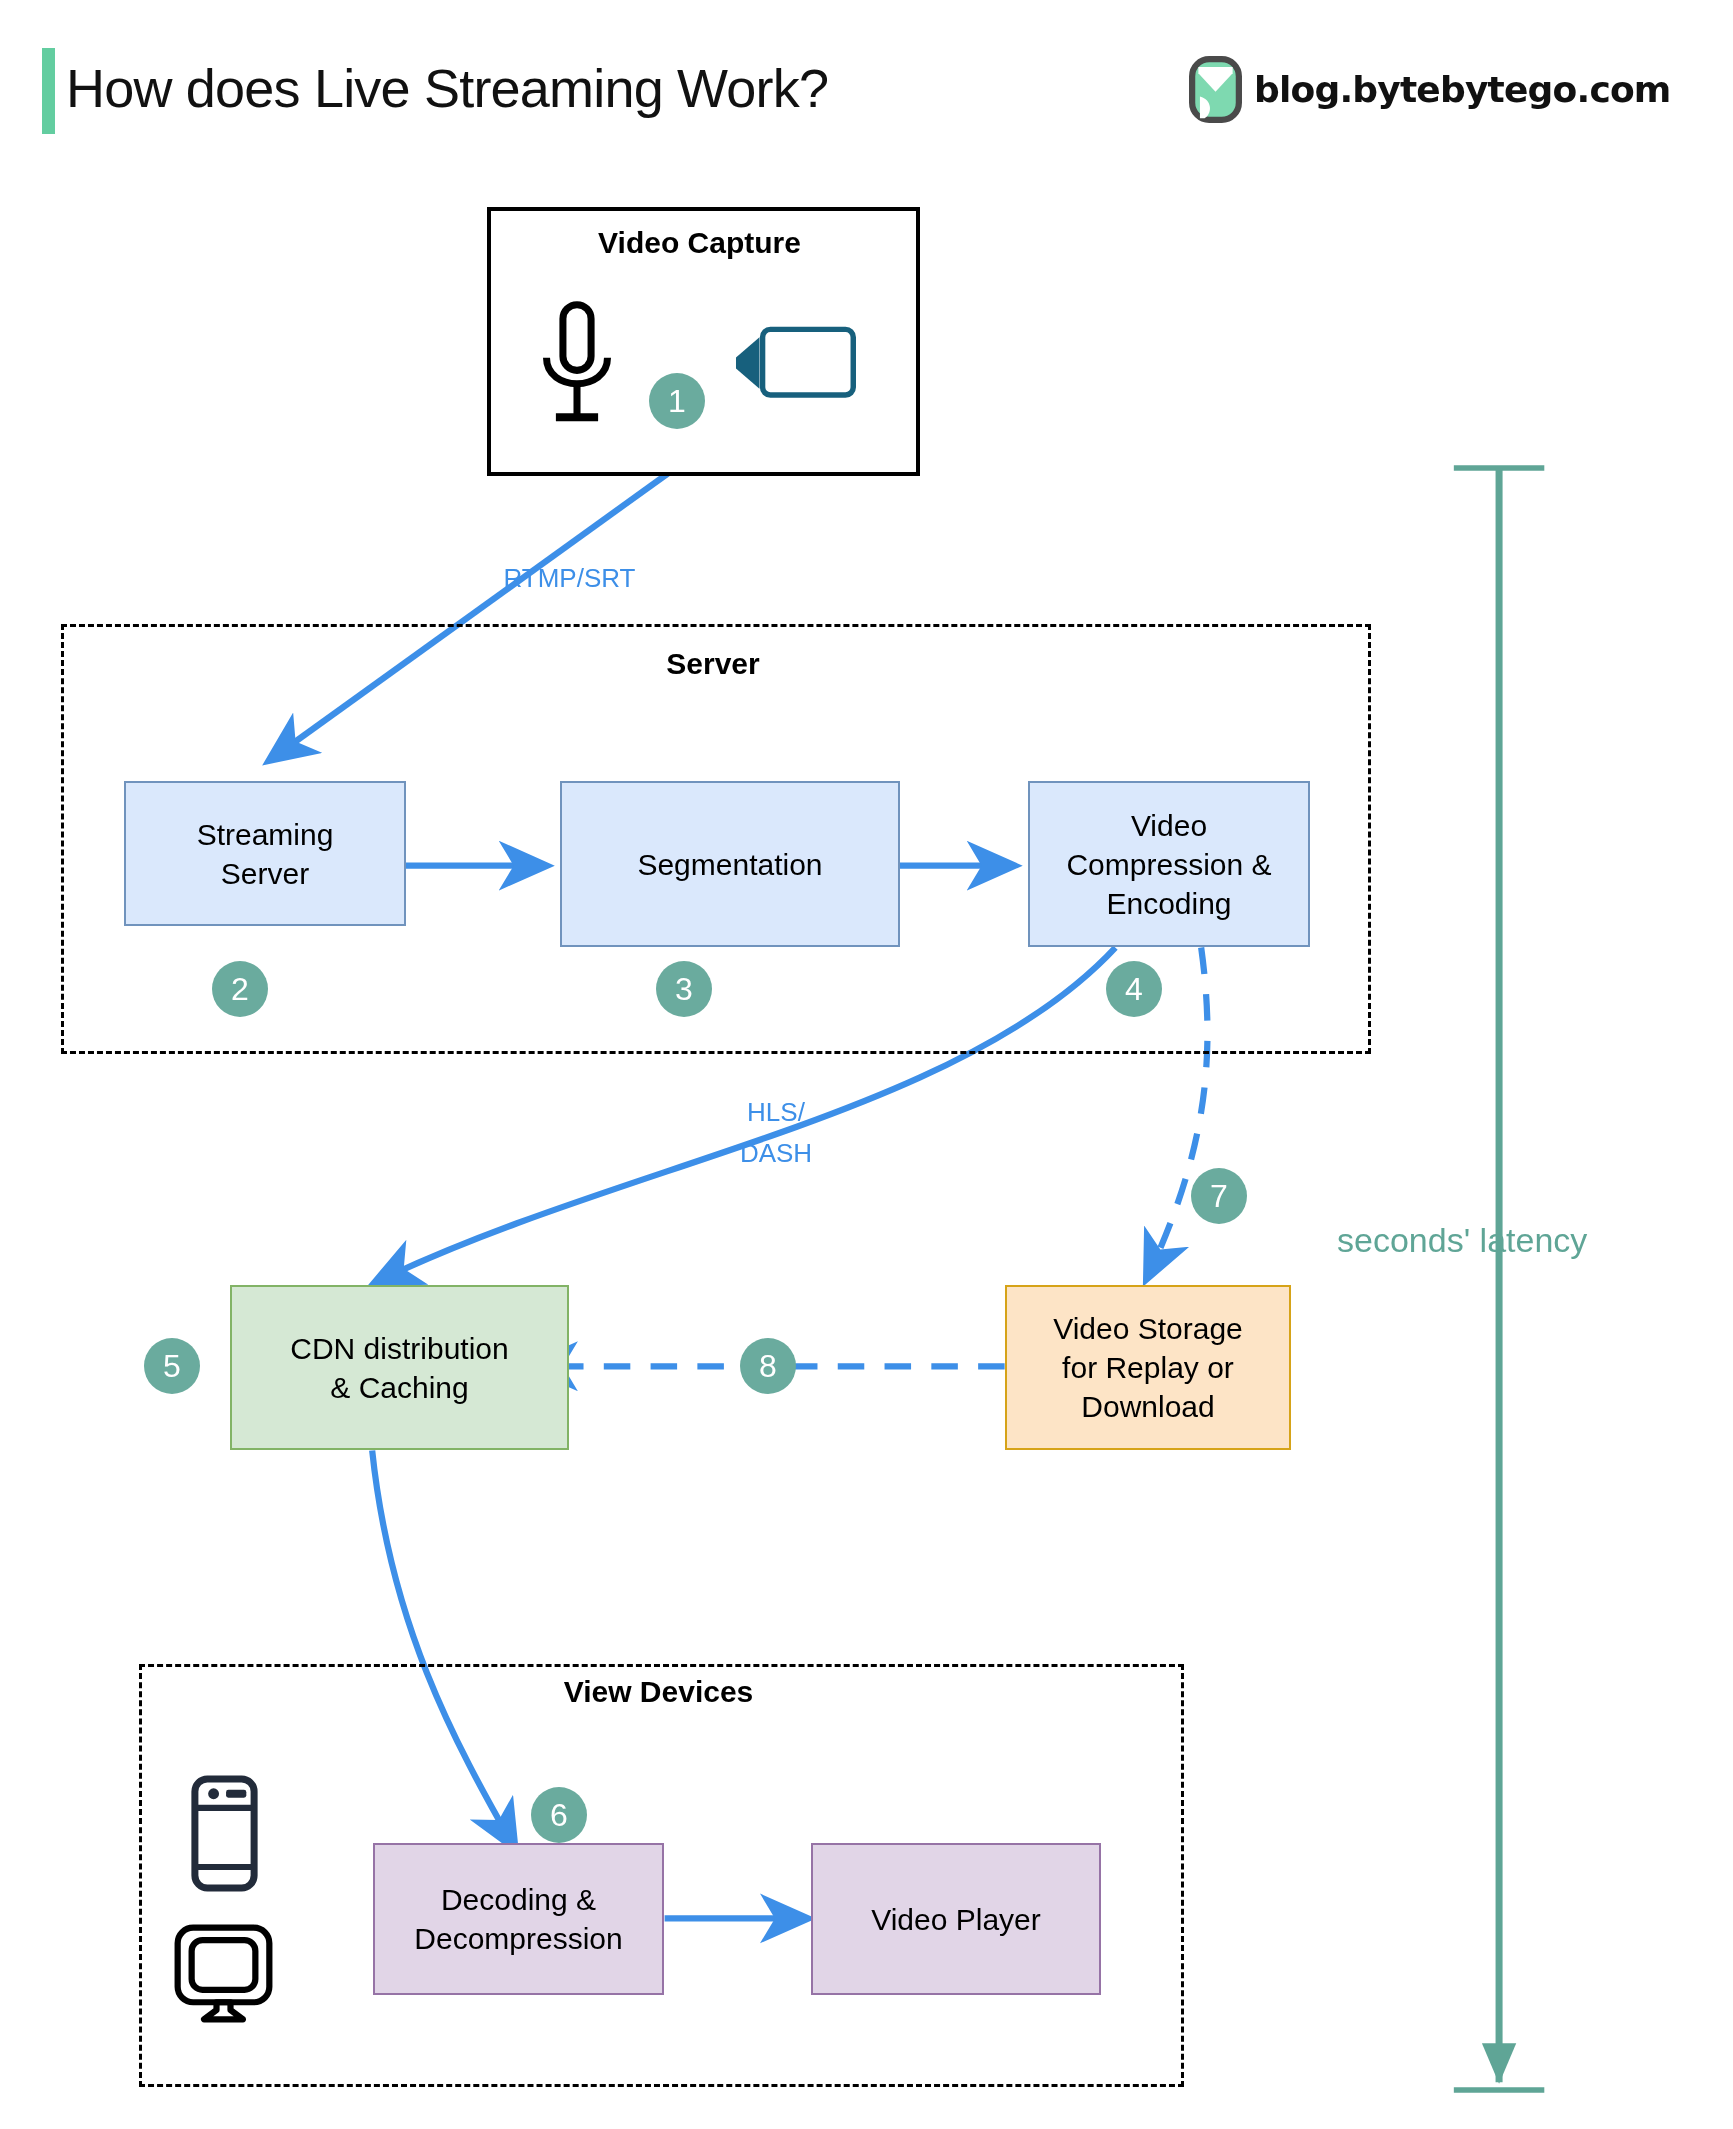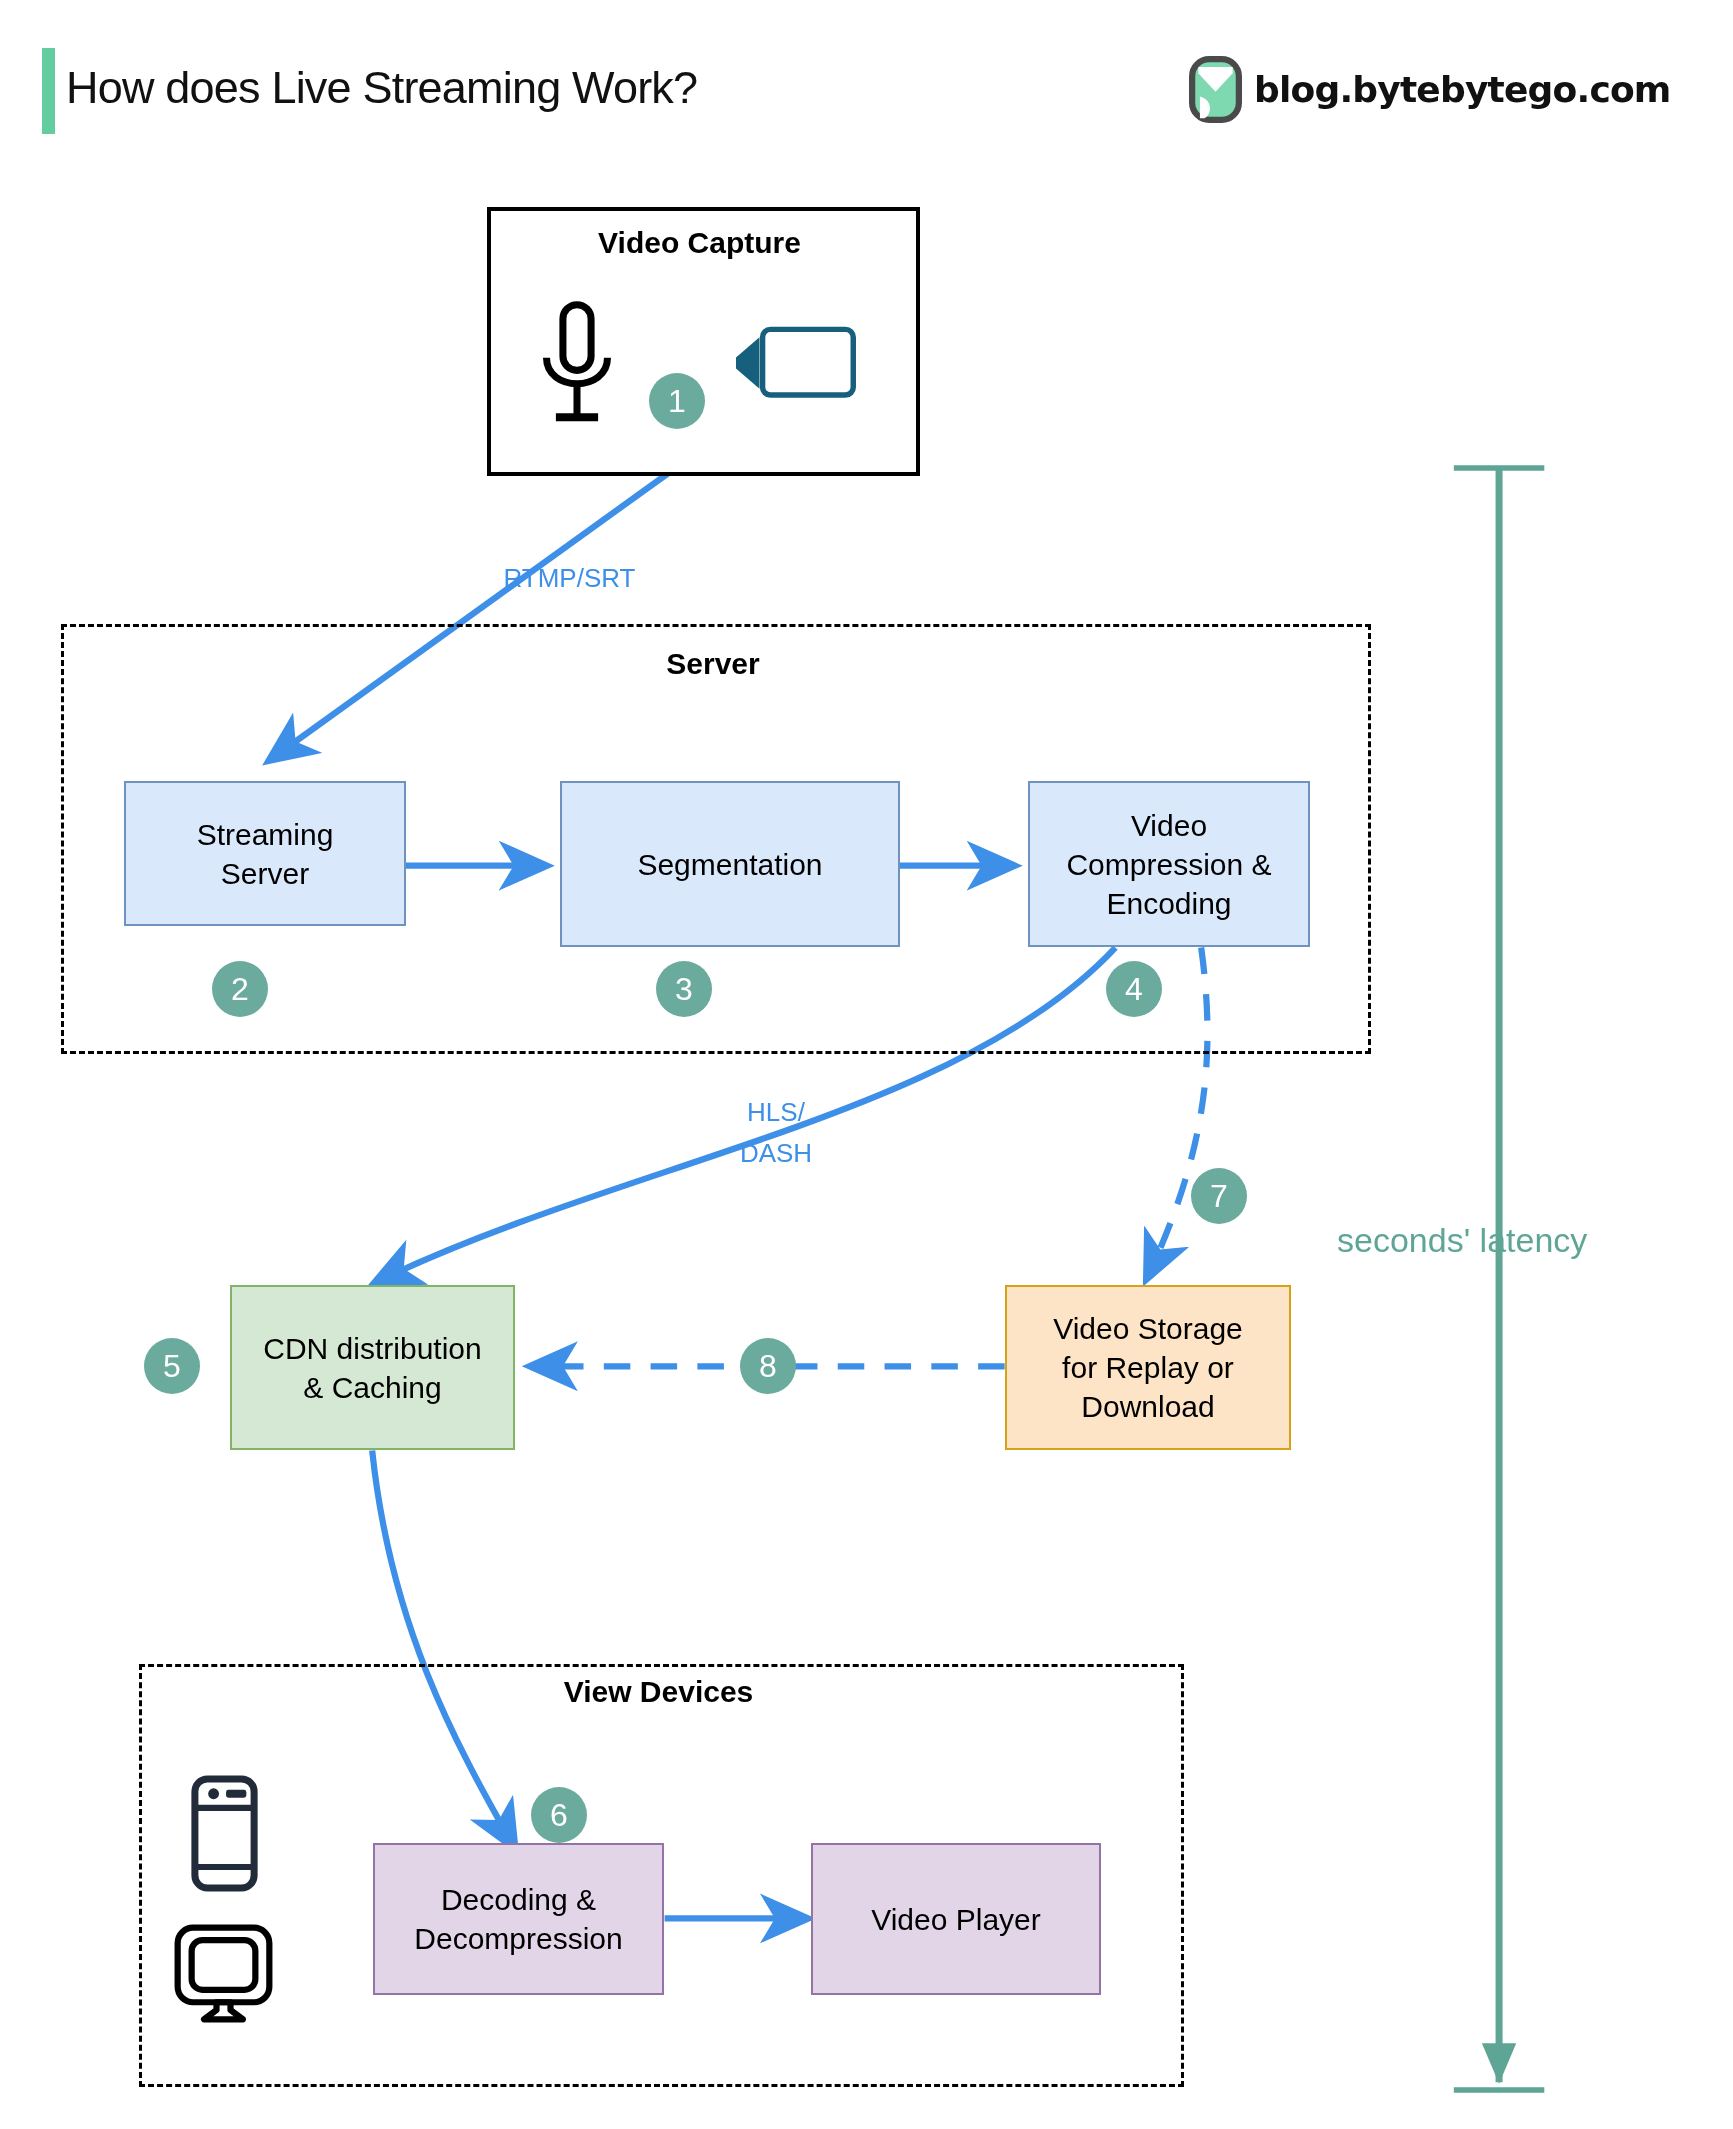--- a/index.html
+++ b/index.html
@@ -3,21 +3,21 @@
 <meta charset="utf-8">
 <style>
   html,body{margin:0;padding:0;background:#ffffff;}
   body{width:1734px;height:2129px;position:relative;overflow:hidden;
        font-family:"Liberation Sans", sans-serif;color:#000;}
   .canvas{position:absolute;inset:0;}
   svg.layer{position:absolute;left:0;top:0;width:1734px;height:2129px;pointer-events:none;}
 
   
   .accent-bar{position:absolute;left:42px;top:48px;width:13.3px;height:86px;background:#63cda0;}
-  .page-title{position:absolute;left:66px;top:41px;font-size:45px;font-weight:400;
+  .page-title{position:absolute;left:66px;top:41px;font-size:54px;font-weight:400;
               letter-spacing:-0.8px;white-space:nowrap;line-height:94px;color:#111;text-align:center;}
   .brand{position:absolute;left:1189px;top:56px;display:flex;align-items:center;gap:12px;}
   .brand-logo{width:53px;height:67px;position:relative;}
   .brand-text{font-family:"DejaVu Sans", sans-serif;font-size:36px;font-weight:700;
               letter-spacing:-0.8px;color:#111;white-space:nowrap;}
 
   
   .solid-box{position:absolute;border:4.7px solid #000;background:#fff;}
   .dashed-box{position:absolute;border:3.9px dashed #000;background:transparent;}
   .container-title{position:absolute;font-size:30px;font-weight:700;color:#000;
@@ -133,21 +133,21 @@
   <div class="node blue" style="left:1028px;top:781px;width:282px;height:166px;">
     <span style="white-space:pre-line;">Video
 Compression &amp;
 Encoding</span>
   </div>
   <div class="badge" style="left:1106px;top:961px;">4</div>
 
   <div class="edge-label" style="left:667px;top:1092px;width:218px;white-space:pre-line;">HLS/
 DASH</div>
 
-  <div class="node green" style="left:230px;top:1285px;width:285px;height:165px;">
+  <div class="node green" style="left:230px;top:1285px;width:339px;height:165px;">
     <span style="white-space:pre-line;">CDN distribution
 &amp; Caching</span>
   </div>
   <div class="badge" style="left:144px;top:1338px;">5</div>
 
   <div class="node orange" style="left:1005px;top:1285px;width:286px;height:165px;">
     <span style="white-space:pre-line;">Video Storage
 for Replay or
 Download</span>
   </div>

